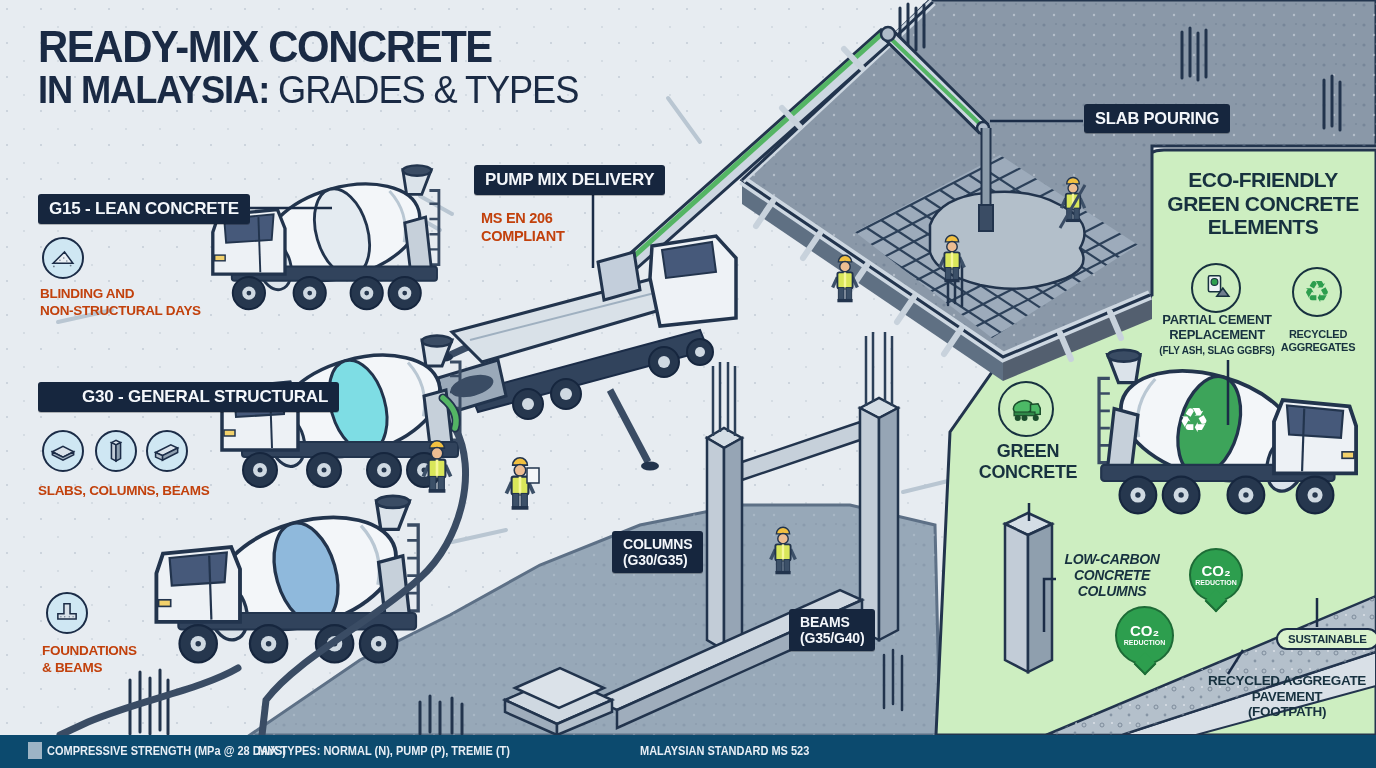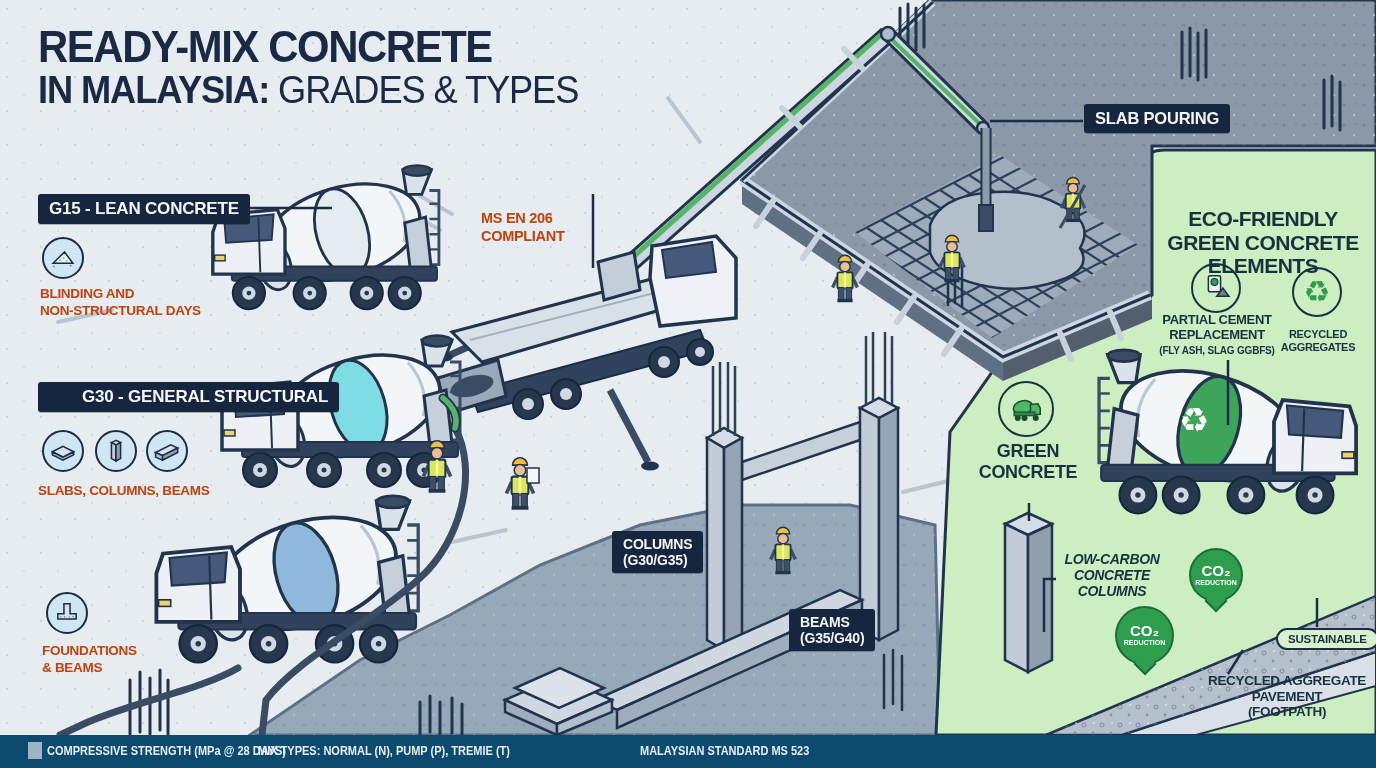--- a/index.html
+++ b/index.html
@@ -14,21 +14,21 @@
          transform:scaleX(.93);transform-origin:left top;line-height:1.02;}
   .title .l1{font-size:45px;letter-spacing:-1.5px;display:block;}
   .title .l2{font-size:39px;letter-spacing:-1.2px;display:block;}
   .title .l2 .light{font-weight:500;}
   .desc{position:absolute;font-weight:700;font-size:13.5px;letter-spacing:-0.3px;
         line-height:1.25;color:#c2410c;}
   .iconcircle{position:absolute;border-radius:50%;background:#cfe7f3;
               border:2.5px solid #1b2c47;box-sizing:border-box;
               display:flex;align-items:center;justify-content:center;}
   .ecotitle{position:absolute;left:1158px;top:168px;width:210px;text-align:center;
-            font-weight:800;font-size:21px;line-height:1.13;letter-spacing:-0.5px;color:#17313f;margin-top:39px;}
+            font-weight:800;font-size:21px;line-height:1.13;letter-spacing:-0.5px;color:#17313f;}
   .ecolabel{position:absolute;text-align:center;font-weight:800;font-size:13px;
             line-height:1.15;letter-spacing:-0.3px;color:#17313f;}
   .ecosub{display:block;font-size:10px;font-weight:700;letter-spacing:-0.2px;}
   .co2{position:absolute;background:#2d9e4e;border:2px solid #1d6b36;border-radius:50%;
        color:#fff;display:flex;flex-direction:column;align-items:center;justify-content:center;
        text-align:center;z-index:6;}
   .co2:after{content:"";position:absolute;left:50%;bottom:-9px;width:14px;height:14px;
        background:#2d9e4e;border-right:2px solid #1d6b36;border-bottom:2px solid #1d6b36;
        transform:translateX(-50%) rotate(45deg);z-index:-1;}
   .co2 .gas{font-weight:800;font-size:15px;line-height:1;}
@@ -402,20 +402,21 @@
           <circle cx="13" cy="26" r="0.9"></circle>
           <circle cx="18" cy="26" r="0.9"></circle>
           <circle cx="24" cy="26" r="0.9"></circle>
           <circle cx="29" cy="26" r="0.9"></circle>
         </g>
       </svg>
 </div>
 <div class="desc ml" style="left:42px;top:643px;">FOUNDATIONS
 &amp; BEAMS</div>
 
+<div class="navbadge" style="left:474px;top:165px;font-size:17px;">PUMP MIX DELIVERY</div>
 <div class="desc ml" style="left:481px;top:209px;font-size:14.5px;">MS EN 206
 COMPLIANT</div>
 <div class="navbadge sitebadge ml" style="left:612px;top:531px;">COLUMNS
 (G30/G35)</div>
 <div class="navbadge sitebadge ml" style="left:789px;top:609px;">BEAMS
 (G35/G40)</div>
 <div class="navbadge" style="left:1084px;top:104px;font-size:16.5px;z-index:5;">SLAB POURING</div>
 
 <div class="ecotitle ml">ECO-FRIENDLY
 GREEN CONCRETE

